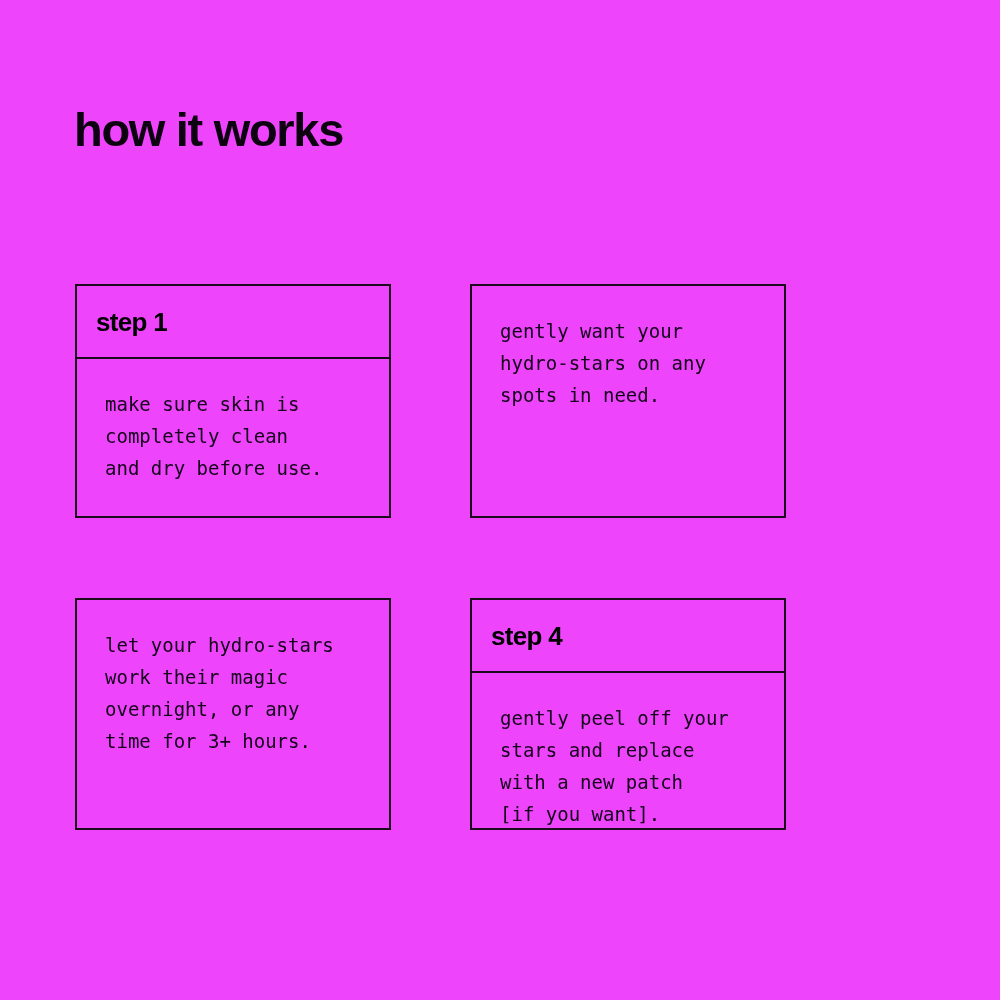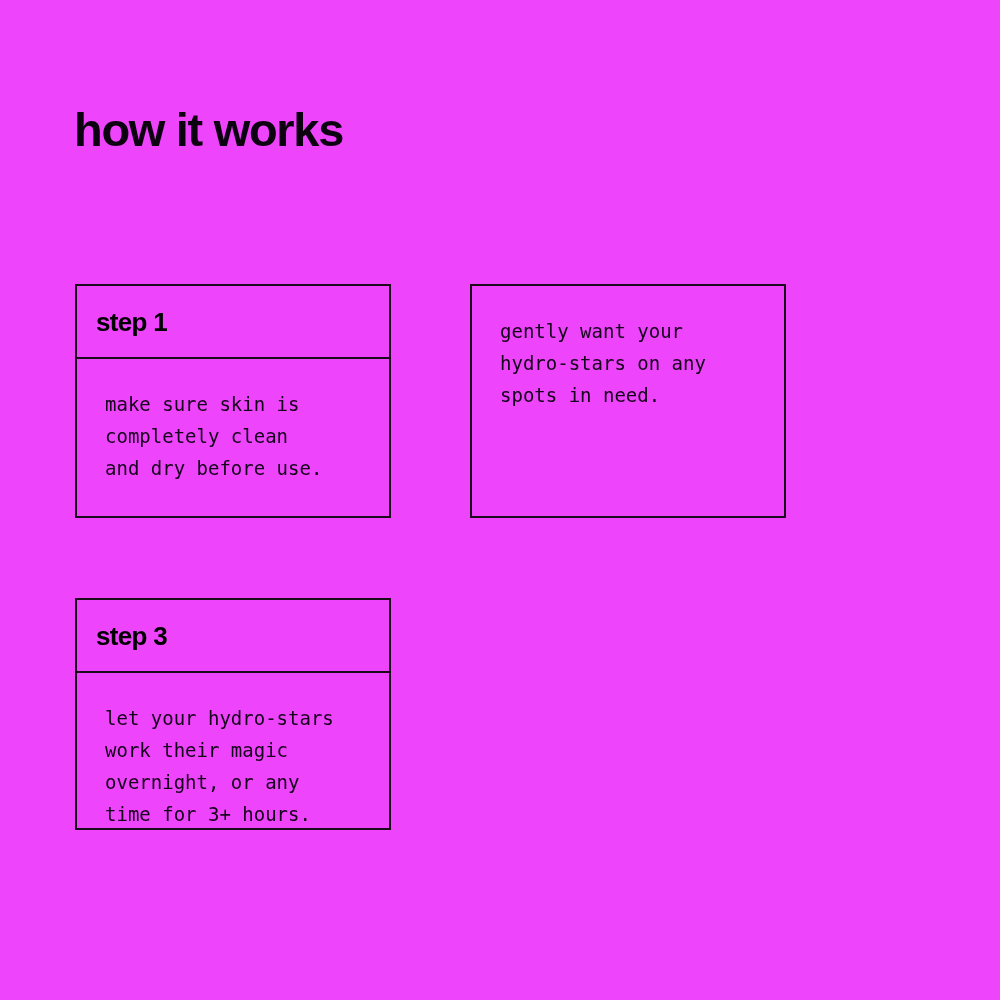--- a/index.html
+++ b/index.html
@@ -119,26 +119,34 @@
 
     <div class="step-card">
       <div class="step-card-body">
         <p class="step-card-text">gently want your
 hydro-stars on any
 spots in need.</p>
       </div>
     </div>
 
     <div class="step-card">
-      <div class="step-card-header">
-        <span class="step-card-title">step 3</span>
-      </div>
       <div class="step-card-body">
         <p class="step-card-text">let your hydro-stars
 work their magic
 overnight, or any
 time for 3+ hours.</p>
       </div>
     </div>
 
+    <div class="step-card">
+      <div class="step-card-header">
+        <span class="step-card-title">step 4</span>
+      </div>
+      <div class="step-card-body">
+        <p class="step-card-text">gently peel off your
+stars and replace
+with a new patch
+[if you want].</p>
+      </div>
+    </div>
 
   </div>
 </div>
 
 </body></html>

